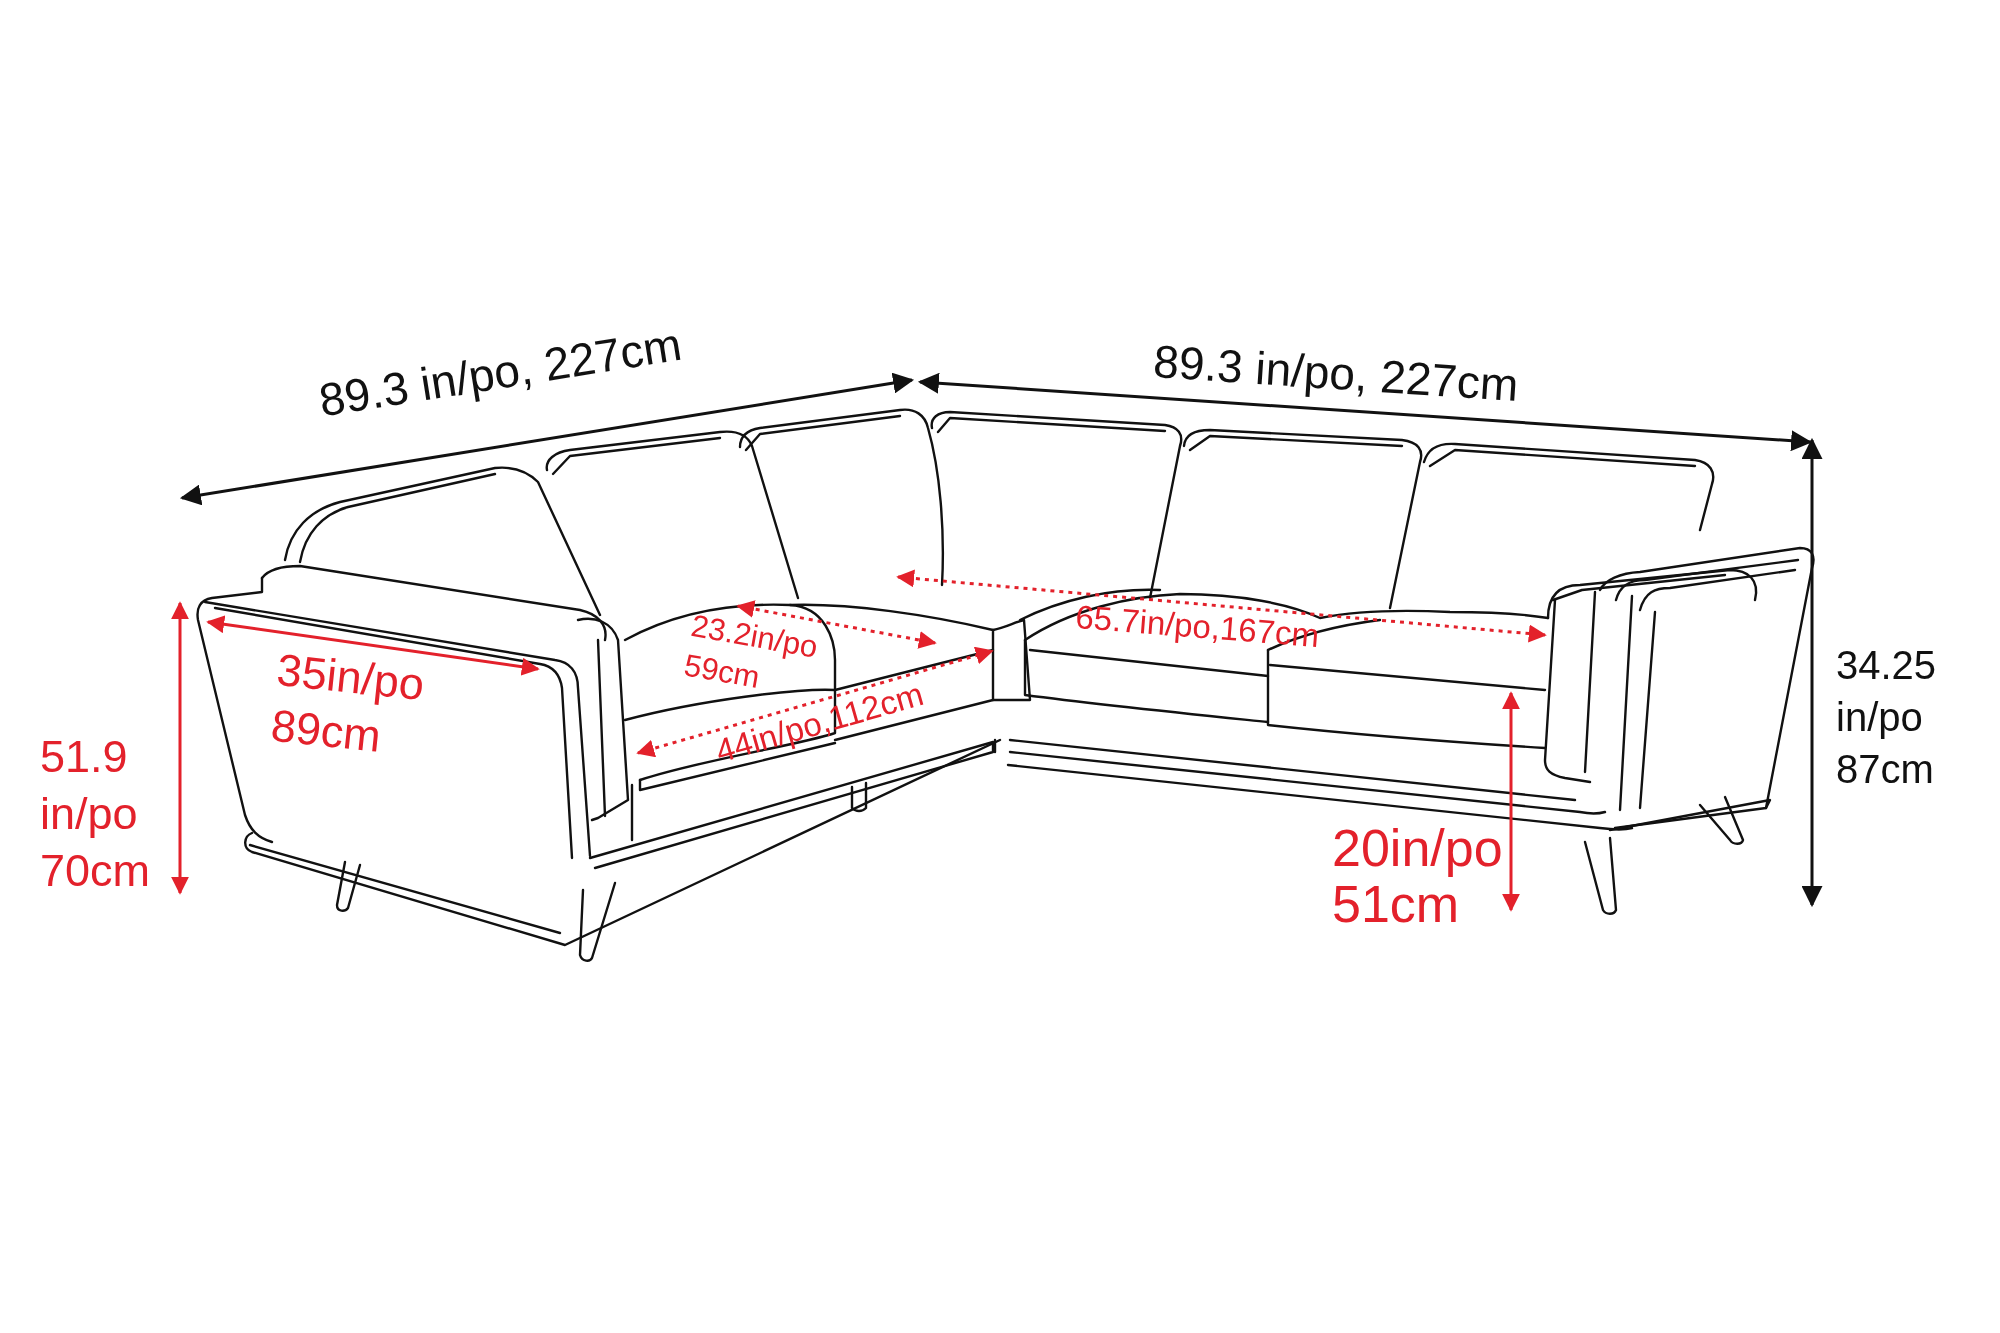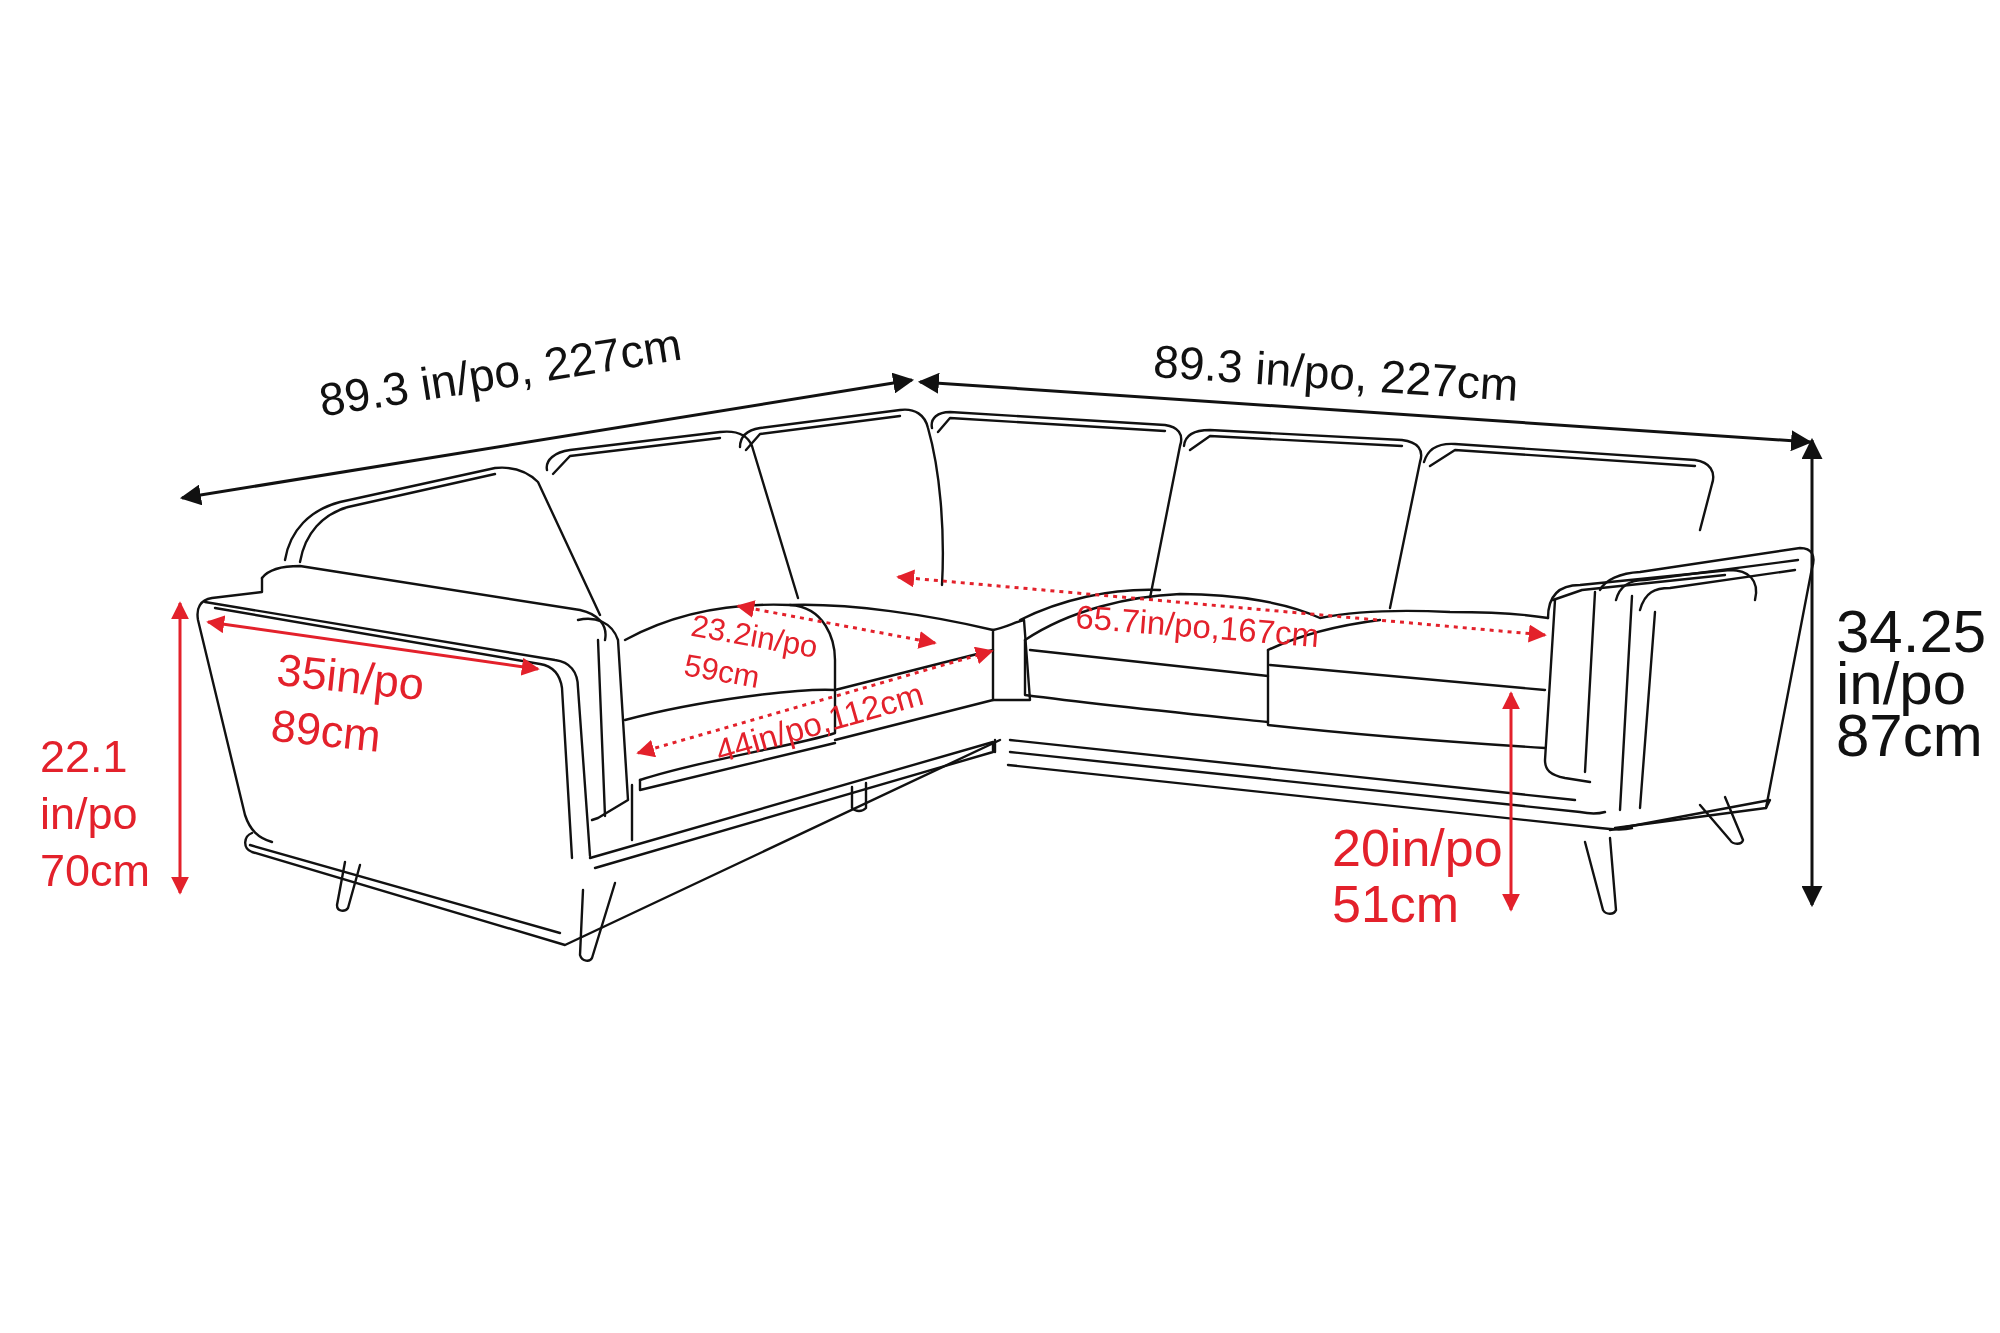--- a/index.html
+++ b/index.html
@@ -125,28 +125,28 @@
     <line x1="638" y1="753" x2="992" y2="651" stroke-width="3" stroke-dasharray="4,5" marker-start="url(#ahR)" marker-end="url(#ahR)"></line>
     <line x1="898" y1="577" x2="1545" y2="635" stroke-width="3" stroke-dasharray="4,5" marker-start="url(#ahR)" marker-end="url(#ahR)"></line>
     <line x1="1511" y1="693" x2="1511" y2="910" stroke-width="3" marker-start="url(#ahR)" marker-end="url(#ahR)"></line>
   </g>
 </svg>
 
 <div class="lbl blk" style="left:316px; top:378px; font-size:46px; transform:rotate(-9deg); transform-origin:left top;">89.3 in/po, 227cm</div>
 
 <div class="lbl blk" style="left:1155px; top:338px; font-size:46px; transform:rotate(3.8deg); transform-origin:left top;">89.3 in/po, 227cm</div>
 
-<div class="lbl blk stack" style="left:1836px; top:606px; font-size:60px; line-height:52px;">
+<div class="lbl blk stack" style="left:1836px; top:639px; font-size:40px; line-height:52px;">
   <span class="ln">34.25</span>
   <span class="ln">in/po</span>
   <span class="ln">87cm</span>
 </div>
 
 <div class="lbl red stack" style="left:40px; top:728px; font-size:45px; line-height:57px;">
-  <span class="ln">22.1</span>
+  <span class="ln">51.9</span>
   <span class="ln">in/po</span>
   <span class="ln">70cm</span>
 </div>
 
 <div class="lbl red stack" style="left:280px; top:642px; font-size:45px; line-height:56px; transform:rotate(6deg); transform-origin:left top;">
   <span class="ln">35in/po</span>
   <span class="ln">89cm</span>
 </div>
 
 <div class="lbl red stack" style="left:695px; top:606px; font-size:31px; line-height:40px; transform:rotate(10deg); transform-origin:left top;">

